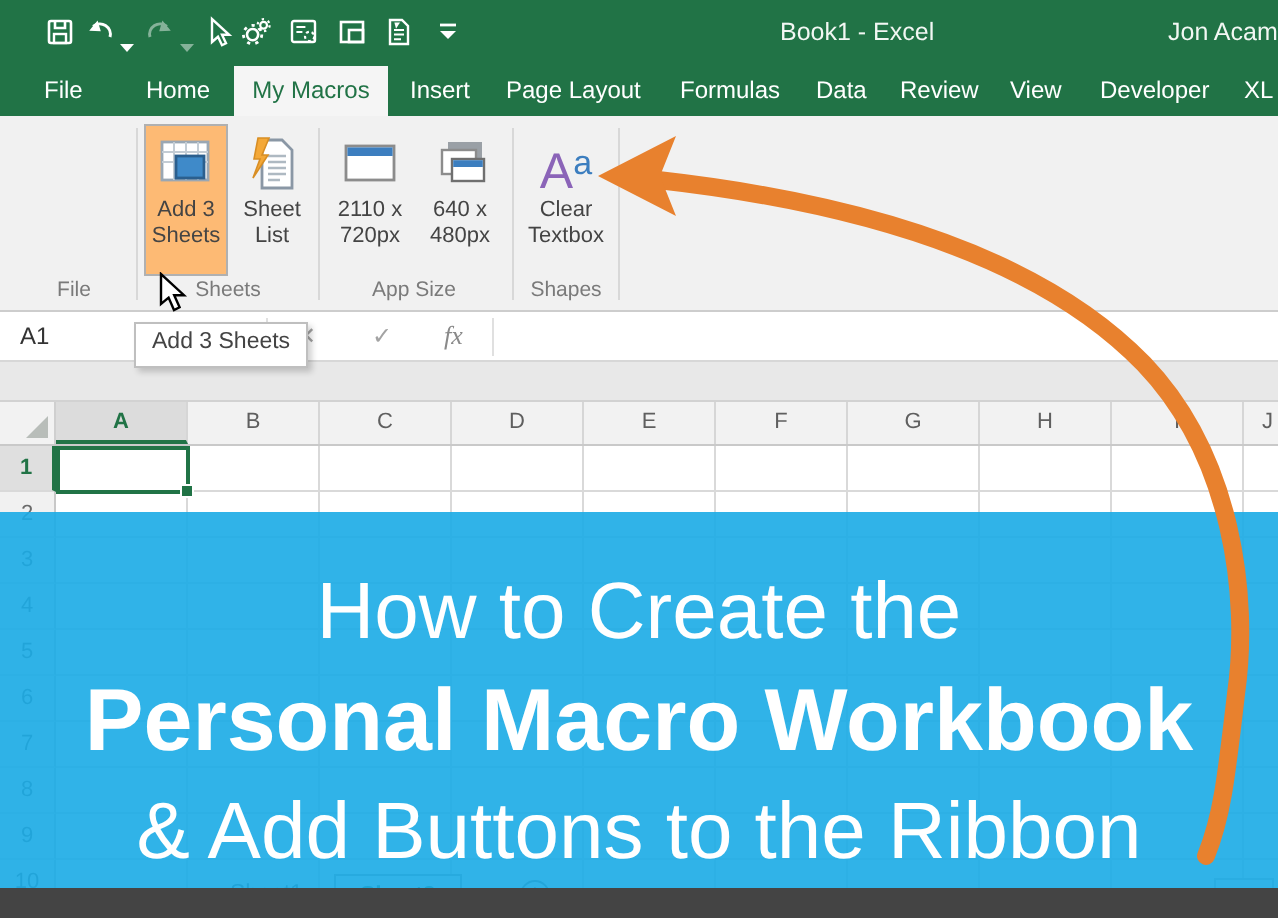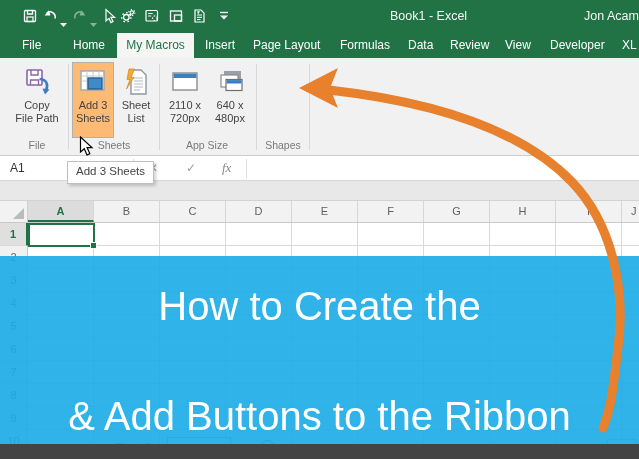--- a/index.html
+++ b/index.html
@@ -169,33 +169,20 @@
     <span class="rtab" style="left:340px">Formulas</span>
     <span class="rtab" style="left:408px">Data</span>
     <span class="rtab" style="left:450px">Review</span>
     <span class="rtab" style="left:505px">View</span>
     <span class="rtab" style="left:550px">Developer</span>
     <span class="rtab" style="left:622px">XL</span>
   </div>
 
   <div class="ribbon">
 
-    <div class="rbtn" style="left:10px; width:54px">
-      <span class="ric">
-        <svg width="30" height="30" viewBox="0 0 30 30">
-            <rect x="5" y="3" width="15" height="15" rx="1" fill="#fff" stroke="#8a63a8" stroke-width="1.6"></rect>
-            <path d="M9 3 v5 h7 v-5" fill="none" stroke="#8a63a8" stroke-width="1.4"></path>
-            <path d="M8.5 18 v-5 h8 v5" fill="none" stroke="#8a63a8" stroke-width="1.4"></path>
-            <path d="M17.5 12 C 25 12.5, 26.5 18, 24 23.5" fill="none" stroke="#3c7ebf" stroke-width="2.6"></path>
-            <polygon points="20.5,21.5 27.5,22.5 23,27.5" fill="#3c7ebf"></polygon>
-          </svg>
-      </span>
-      <span class="lbl">Copy</span>
-      <span class="lbl">File Path</span>
-    </div>
     <div class="gdiv" style="left:68px"></div>
     <div class="glabel" style="left:10px; width:54px">File</div>
 
     <div class="rbtn hover" style="left:72px; width:42px">
       <span class="ric">
         <svg width="30" height="30" viewBox="0 0 30 30">
             <rect x="3" y="4" width="23" height="19" fill="#fff" stroke="#9aa7b3" stroke-width="1.4"></rect>
             <path d="M3 9 h23 M3 14 h23 M9 4 v19 M15 4 v19 M21 4 v19" stroke="#c3ccd4" stroke-width="1" fill="none"></path>
             <rect x="10" y="11" width="14" height="11" fill="#3f8ac9" stroke="#2b5f8e" stroke-width="1.4"></rect>
           </svg>
@@ -235,20 +222,25 @@
             <rect x="11" y="12.5" width="16" height="11" fill="#fff" stroke="#6f6f6f" stroke-width="1.2"></rect>
             <rect x="11.6" y="13.1" width="14.8" height="3.4" fill="#3c7ebf"></rect>
           </svg>
       </span>
       <span class="lbl">640 x</span>
       <span class="lbl">480px</span>
     </div>
     <div class="gdiv" style="left:256px"></div>
     <div class="glabel" style="left:163px; width:88px">App Size</div>
 
+    <div class="rbtn" style="left:261px; width:44px">
+      <span class="ric icon-Aa"><span>A</span><span class="small-a">a</span></span>
+      <span class="lbl">Clear</span>
+      <span class="lbl">Textbox</span>
+    </div>
     <div class="gdiv" style="left:309px"></div>
     <div class="glabel" style="left:261px; width:44px">Shapes</div>
   </div>
 
   <div class="fbar">
     <span class="namebox">A1</span>
     <span class="nb-caret">▾</span>
     <span class="fsep" style="left:133px"></span>
     <span class="fglyph" style="left:148px">✕</span>
     <span class="fglyph" style="left:186px">✓</span>
@@ -295,20 +287,21 @@
     <span class="nav" style="left:22px">◂</span>
     <span class="nav" style="left:44px">▸</span>
     <span class="stab" style="left:103px">Sheet1</span>
     <span class="stab active" style="left:167px">Sheet2</span>
     <span class="addsheet" style="left:260px">+</span>
     <span class="hscroll">◂</span>
   </div>
 
   <div class="overlay"></div>
   <div class="bline bline1">How to Create the</div>
+  <div class="bline bline2">Personal Macro Workbook</div>
   <div class="bline bline3">&amp; Add Buttons to the Ribbon</div>
 
   <svg class="arrow-svg" viewBox="0 0 639 459">
     <path d="M329 90 C 400 98, 510 118, 572 182 C 616 228, 625 298, 618 347 C 613 390, 611 408, 603 428" fill="none" stroke="#E8812E" stroke-width="9" stroke-linecap="round"></path>
     <polygon points="299,88 338,68 330,88 338,108" fill="#E8812E"></polygon>
   </svg>
 
   <svg class="cursor-svg" width="15" height="21" viewBox="0 0 15 21">
     <path d="M1.5 1 L1.5 16 L5.3 12.8 L8 19 L10.8 17.6 L8.1 11.6 L13 11.6 Z" fill="#fff" stroke="#000" stroke-width="1.2"></path>
   </svg>

